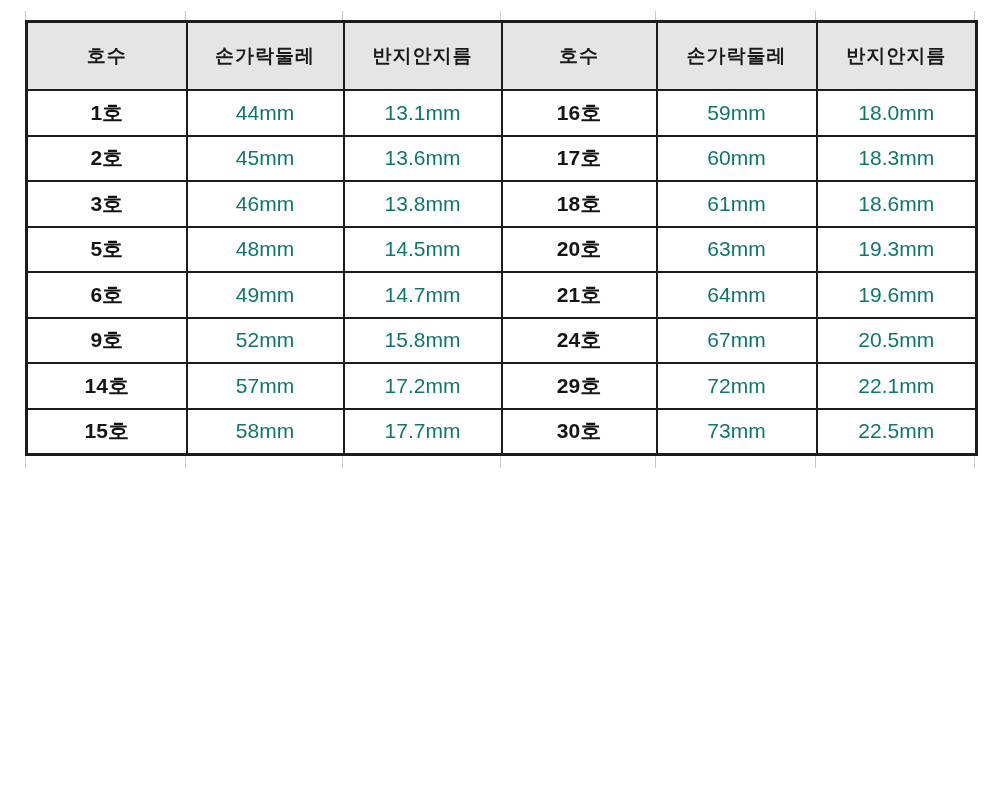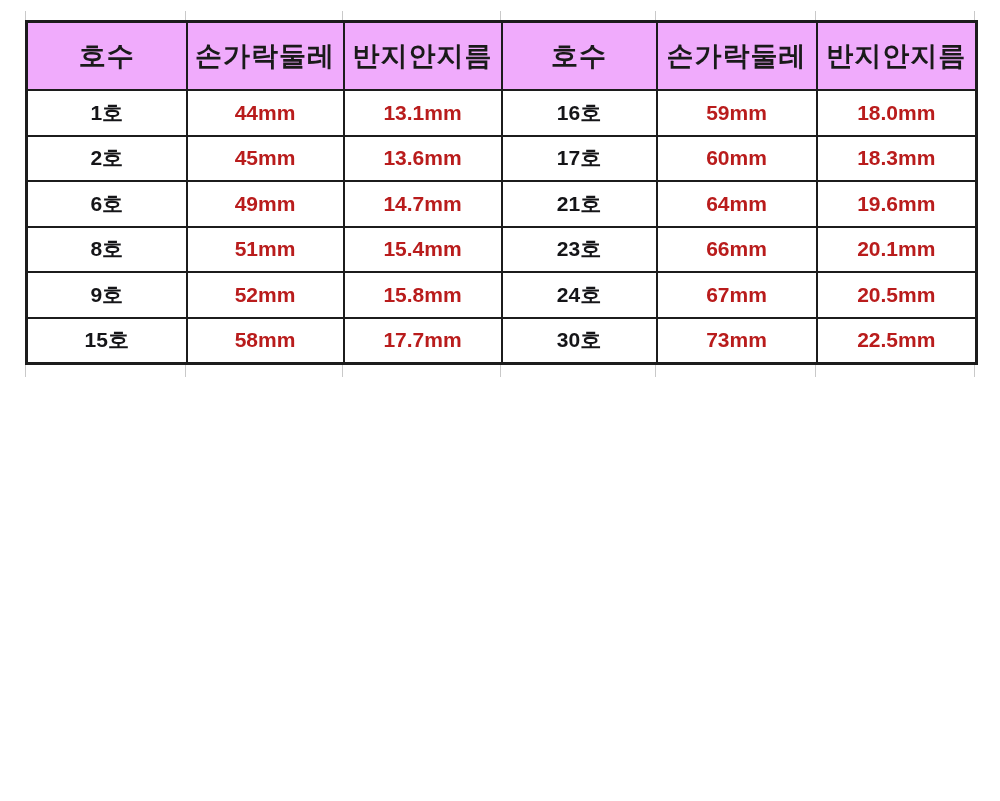--- a/index.html
+++ b/index.html
@@ -32,40 +32,40 @@
   table.ring-table th,
   table.ring-table td {
     border: 2px solid #1c1c1c;
     text-align: center;
     vertical-align: middle;
     padding: 0;
     overflow: hidden;
     white-space: nowrap;
   }
   table.ring-table th {
-    background: #f0abfc;
+    background: #e5e5e5;
     height: 66px;
-    font-size: 27px;
+    font-size: 19px;
     font-weight: bold;
     color: #1a1a1a;
     letter-spacing: 1px;
   }
   table.ring-table td {
     height: 43.5px;
     font-size: 21px;
     background: #ffffff;
   }
   td.size-cell {
     font-weight: bold;
     color: #151518;
     margin-top: 15px;
   }
   td.value-cell {
-    font-weight: bold;
-    color: #b91c1c;
+    font-weight: normal;
+    color: #0f766e;
   }
   
   .stub {
     position: absolute;
     width: 1px;
     background: #c9c9c9;
   }
   .stub.top { top: -9px; height: 9px; }
   .stub.bottom { bottom: -12px; height: 12px; }
 </style>
@@ -120,42 +120,58 @@
         </tr>
         <tr>
           <td class="size-cell">2호</td>
           <td class="value-cell">45mm</td>
           <td class="value-cell">13.6mm</td>
           <td class="size-cell">17호</td>
           <td class="value-cell">60mm</td>
           <td class="value-cell">18.3mm</td>
         </tr>
         <tr>
+          <td class="size-cell">3호</td>
+          <td class="value-cell">46mm</td>
+          <td class="value-cell">13.8mm</td>
+          <td class="size-cell">18호</td>
+          <td class="value-cell">61mm</td>
+          <td class="value-cell">18.6mm</td>
+        </tr>
+        <tr>
+          <td class="size-cell">5호</td>
+          <td class="value-cell">48mm</td>
+          <td class="value-cell">14.5mm</td>
+          <td class="size-cell">20호</td>
+          <td class="value-cell">63mm</td>
+          <td class="value-cell">19.3mm</td>
+        </tr>
+        <tr>
           <td class="size-cell">6호</td>
           <td class="value-cell">49mm</td>
           <td class="value-cell">14.7mm</td>
           <td class="size-cell">21호</td>
           <td class="value-cell">64mm</td>
           <td class="value-cell">19.6mm</td>
         </tr>
         <tr>
-          <td class="size-cell">8호</td>
-          <td class="value-cell">51mm</td>
-          <td class="value-cell">15.4mm</td>
-          <td class="size-cell">23호</td>
-          <td class="value-cell">66mm</td>
-          <td class="value-cell">20.1mm</td>
-        </tr>
-        <tr>
           <td class="size-cell">9호</td>
           <td class="value-cell">52mm</td>
           <td class="value-cell">15.8mm</td>
           <td class="size-cell">24호</td>
           <td class="value-cell">67mm</td>
           <td class="value-cell">20.5mm</td>
+        </tr>
+        <tr>
+          <td class="size-cell">14호</td>
+          <td class="value-cell">57mm</td>
+          <td class="value-cell">17.2mm</td>
+          <td class="size-cell">29호</td>
+          <td class="value-cell">72mm</td>
+          <td class="value-cell">22.1mm</td>
         </tr>
         <tr>
           <td class="size-cell">15호</td>
           <td class="value-cell">58mm</td>
           <td class="value-cell">17.7mm</td>
           <td class="size-cell">30호</td>
           <td class="value-cell">73mm</td>
           <td class="value-cell">22.5mm</td>
         </tr>
       </tbody>

